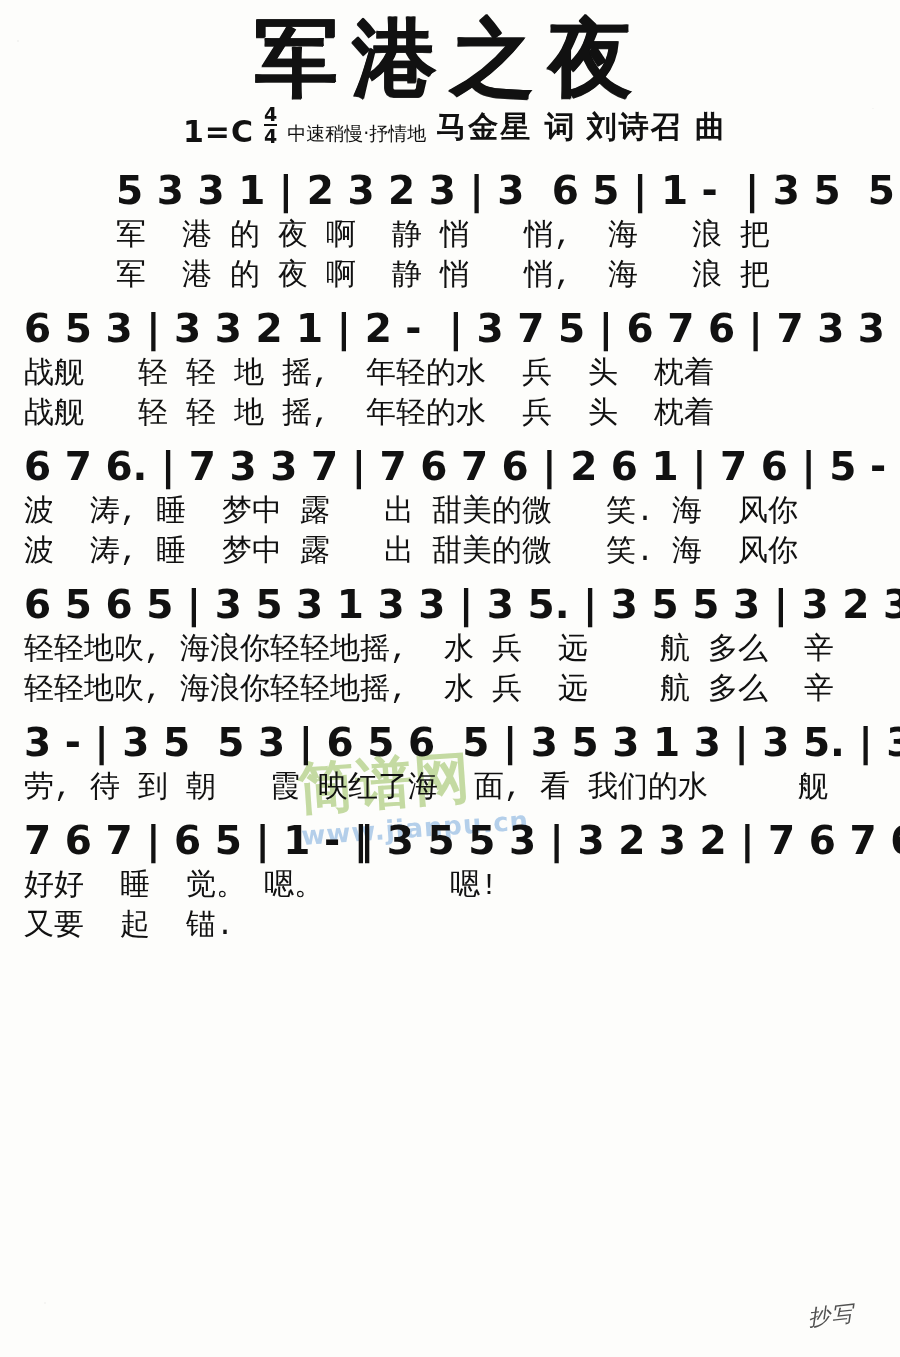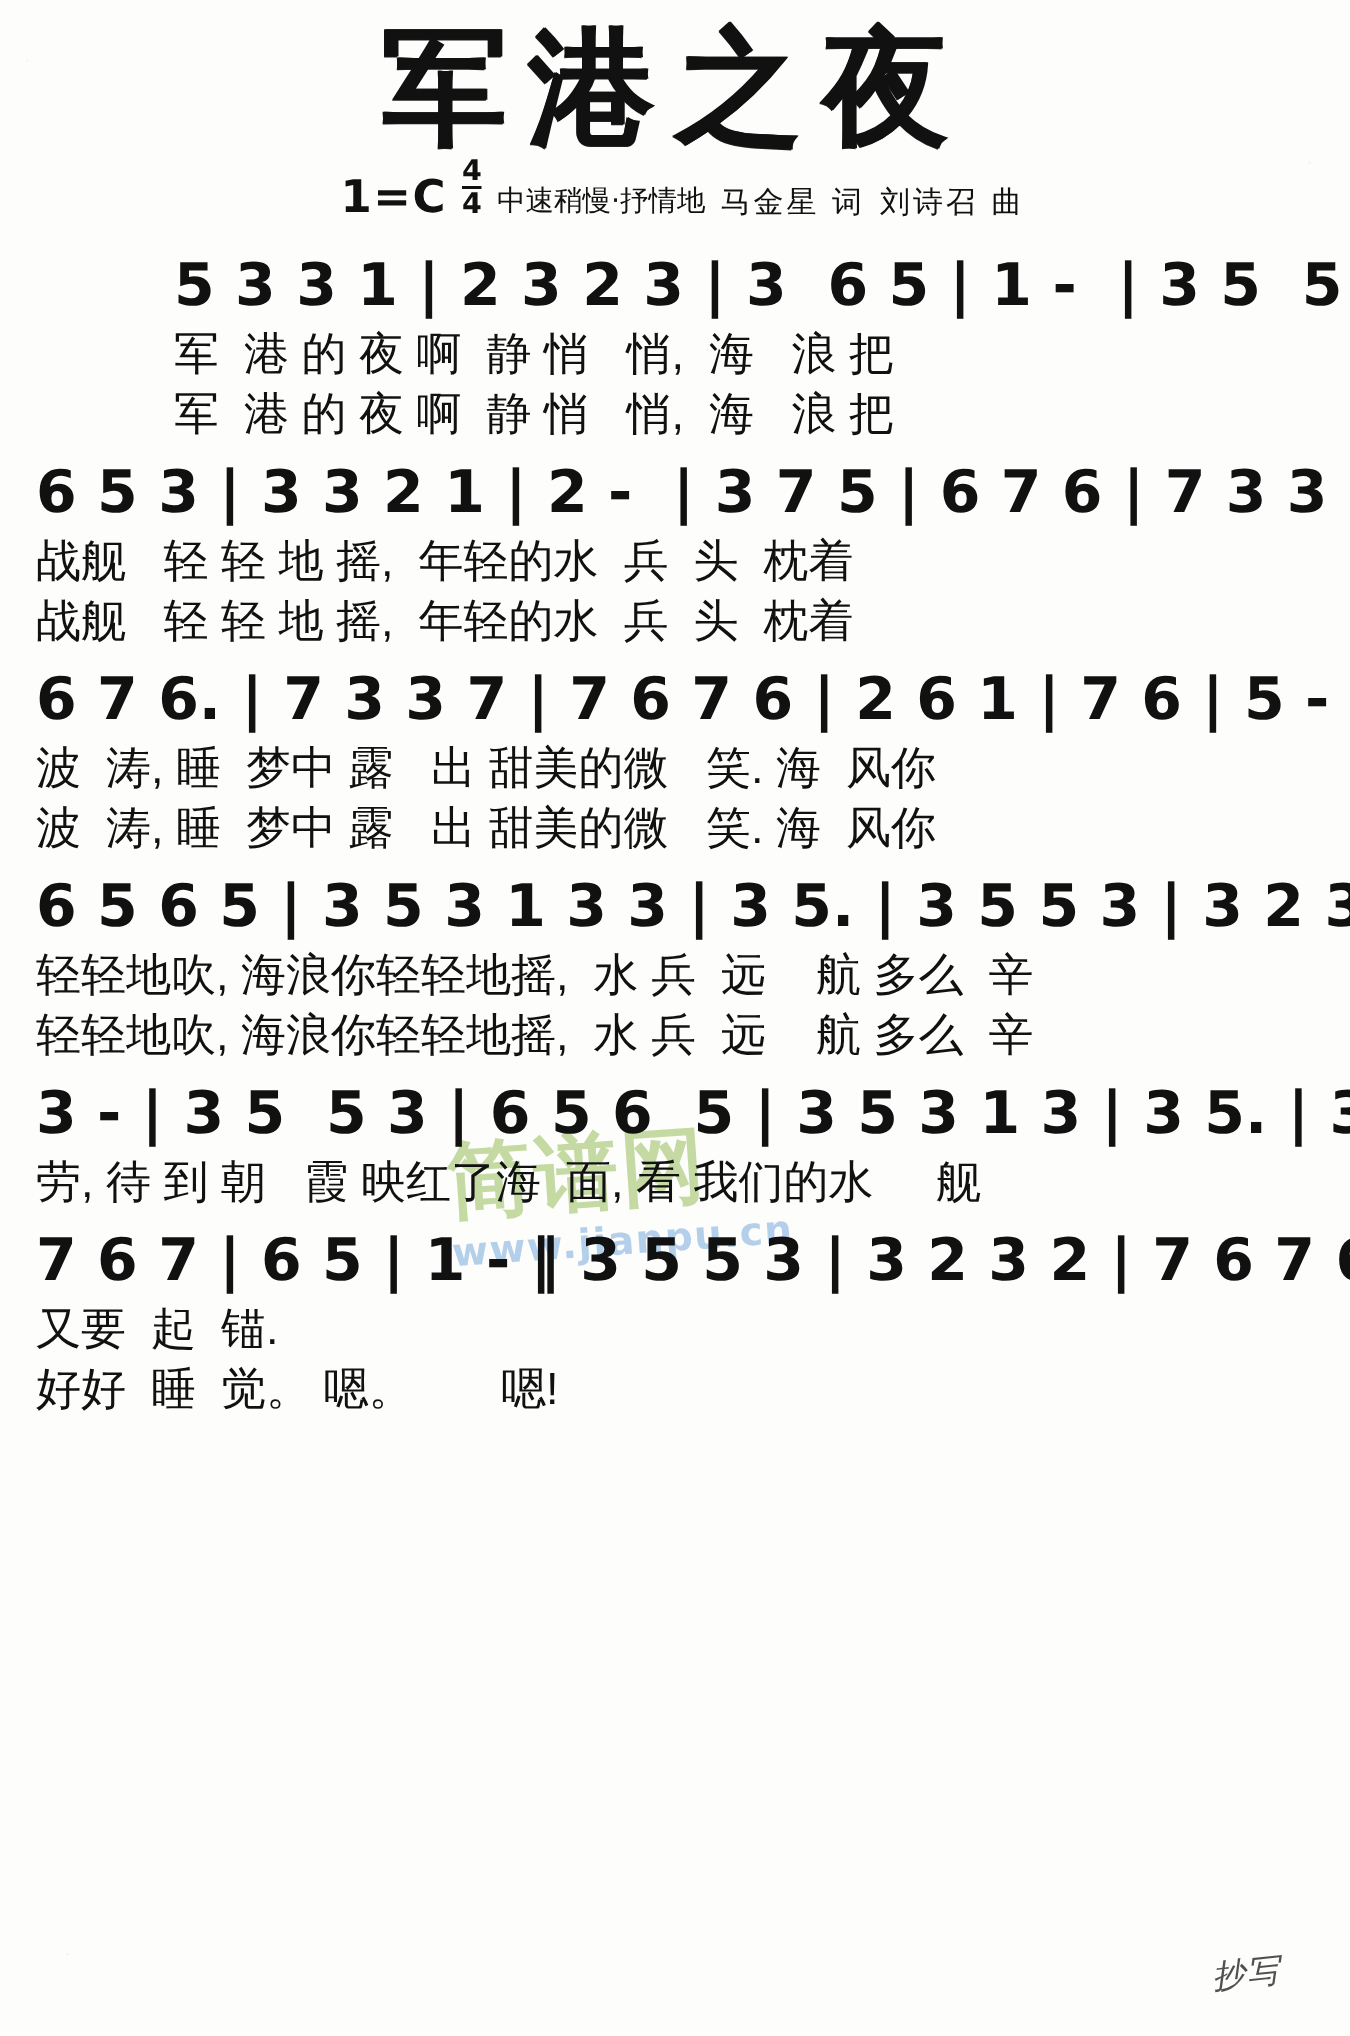--- a/index.html
+++ b/index.html
@@ -67,22 +67,22 @@
     transform: translateY(-3px);
   }
   .meter .num { display: block; }
   .meter .den { display: block; border-top: 2px solid #111; padding-top: 1px; }
   .tempo {
     font-size: 19px;
     font-weight: normal;
     transform: translateY(-2px);
   }
   .lyricist, .composer {
-    font-size: 20px;
-    font-weight: normal;
+    font-size: 30px;
+    font-weight: bold;
     letter-spacing: 2px;
     transform: translateY(-1px);
   }
 
   
   .body {
     position: relative;
     margin-top: 16px;
     padding: 0 24px;
   }
@@ -97,21 +97,21 @@
     color: #111;
     letter-spacing: 0px;
     white-space: pre;
     line-height: 1.18;
     height: 52px;
     display: flex;
     align-items: center;
   }
   .notes.indent { padding-left: 92px; }
   .lyric {
-    font-family: Liberation Sans, sans-serif;
+    font-family: Liberation Mono, monospace;
     font-size: 30px;
     color: #111;
     white-space: pre;
     letter-spacing: 0px;
     line-height: 1.25;
     height: 40px;
     display: flex;
     align-items: center;
   }
   .lyric.indent { padding-left: 92px; }
@@ -205,20 +205,20 @@
       <div class="lyric">轻轻地吹, 海浪你轻轻地摇,  水 兵  远    航 多么  辛</div>
     </div>
 
     <div class="system">
       <div class="notes">3 - | 3 5  5 3 | 6 5 6  5 | 3 5 3 1 3 | 3 5. | 3 5 5 3 3 | 3 2 3   2 |</div>
       <div class="lyric">劳, 待 到 朝   霞 映红了海  面, 看 我们的水     舰</div>
     </div>
 
     <div class="system">
       <div class="notes">7 6 7 | 6 5 | 1 - ‖ 3 5 5 3 | 3 2 3 2 | 7 6 7 6 5 | 1 - | 1 - ‖</div>
+      <div class="lyric">好好  睡  觉。 嗯。       嗯!</div>
       <div class="lyric">又要  起  锚.</div>
-      <div class="lyric">好好  睡  觉。 嗯。       嗯!</div>
     </div>
 
   </div>
 
   <div class="signature">抄写</div>
 </div>
 
 </body></html>

